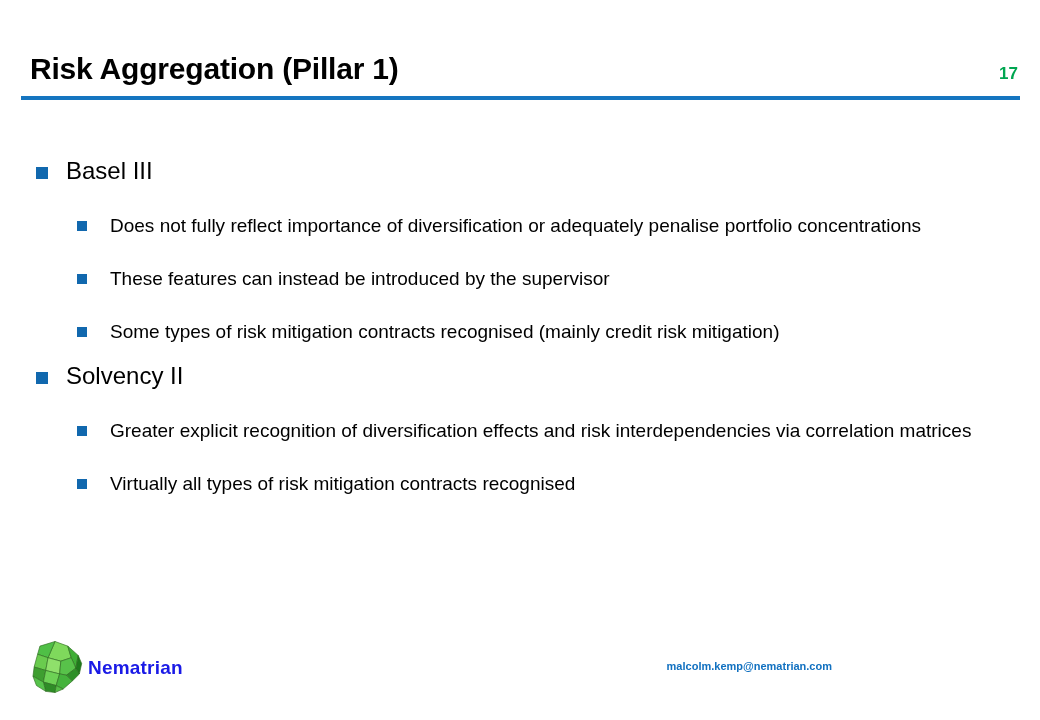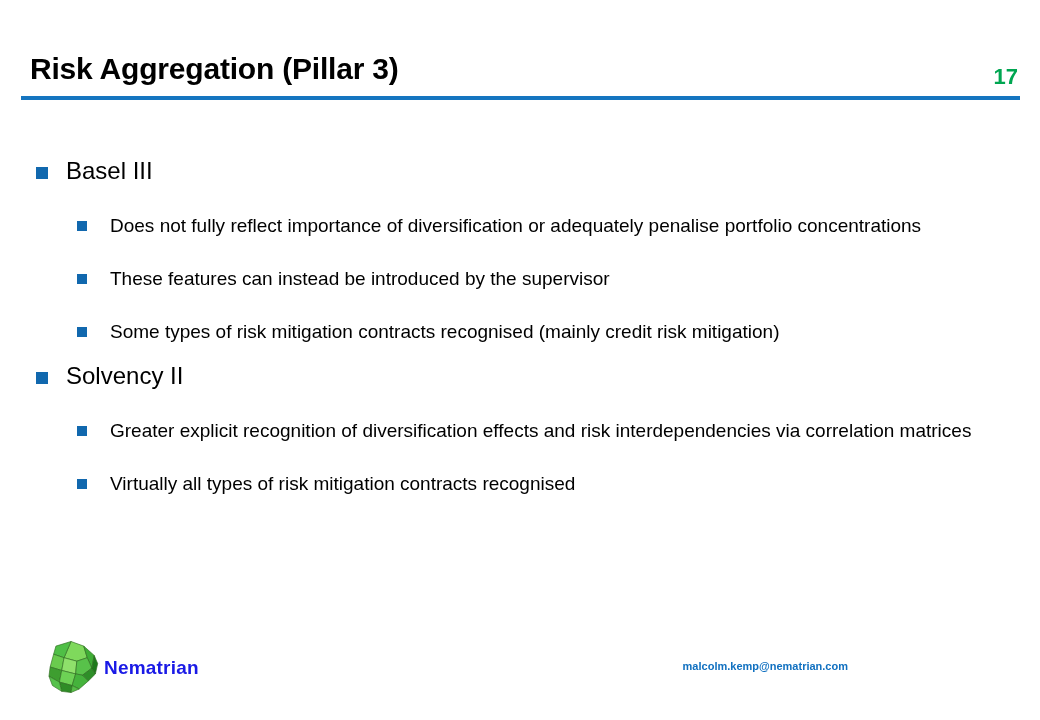--- a/index.html
+++ b/index.html
@@ -24,21 +24,21 @@
     font-size: 30px;
     font-weight: bold;
     letter-spacing: -0.2px;
     color: #000000;
     white-space: nowrap;
   }
   .page-number {
     position: absolute;
     right: 22px;
     top: 64px;
-    font-size: 22px;
+    font-size: 17px;
     font-weight: bold;
     color: #00A651;
   }
   .title-rule {
     position: absolute;
     left: 21px;
     top: 96px;
     width: 999px;
     height: 4px;
     background: #1575C0;
@@ -85,21 +85,21 @@
     width: 10px;
     height: 10px;
     background: #1168AE;
   }
 
   .group-gap { height: 16px; }
 
   
   .footer {
     position: absolute;
-    left: 16px;
+    left: 0;
     bottom: 0;
     width: 852px;
     height: 90px;
   }
   .logo-wrap {
     position: absolute;
     left: 26px;
     top: 8px;
     width: 58px;
     height: 58px;
@@ -118,21 +118,21 @@
     right: 20px;
     top: 30px;
     font-size: 11px;
     font-weight: bold;
     color: #1070C0;
   }
 </style>
 </head>
 <body>
 
-<div class="slide-title">Risk Aggregation (Pillar 3)</div>
+<div class="slide-title">Risk Aggregation (Pillar 1)</div>
 
 <div class="page-number">17</div>
 
 <div class="title-rule"></div>
 
 <div class="body-area">
 
   <div class="bullet-l1">
     <span class="marker"></span>
     <span>Basel III</span>

